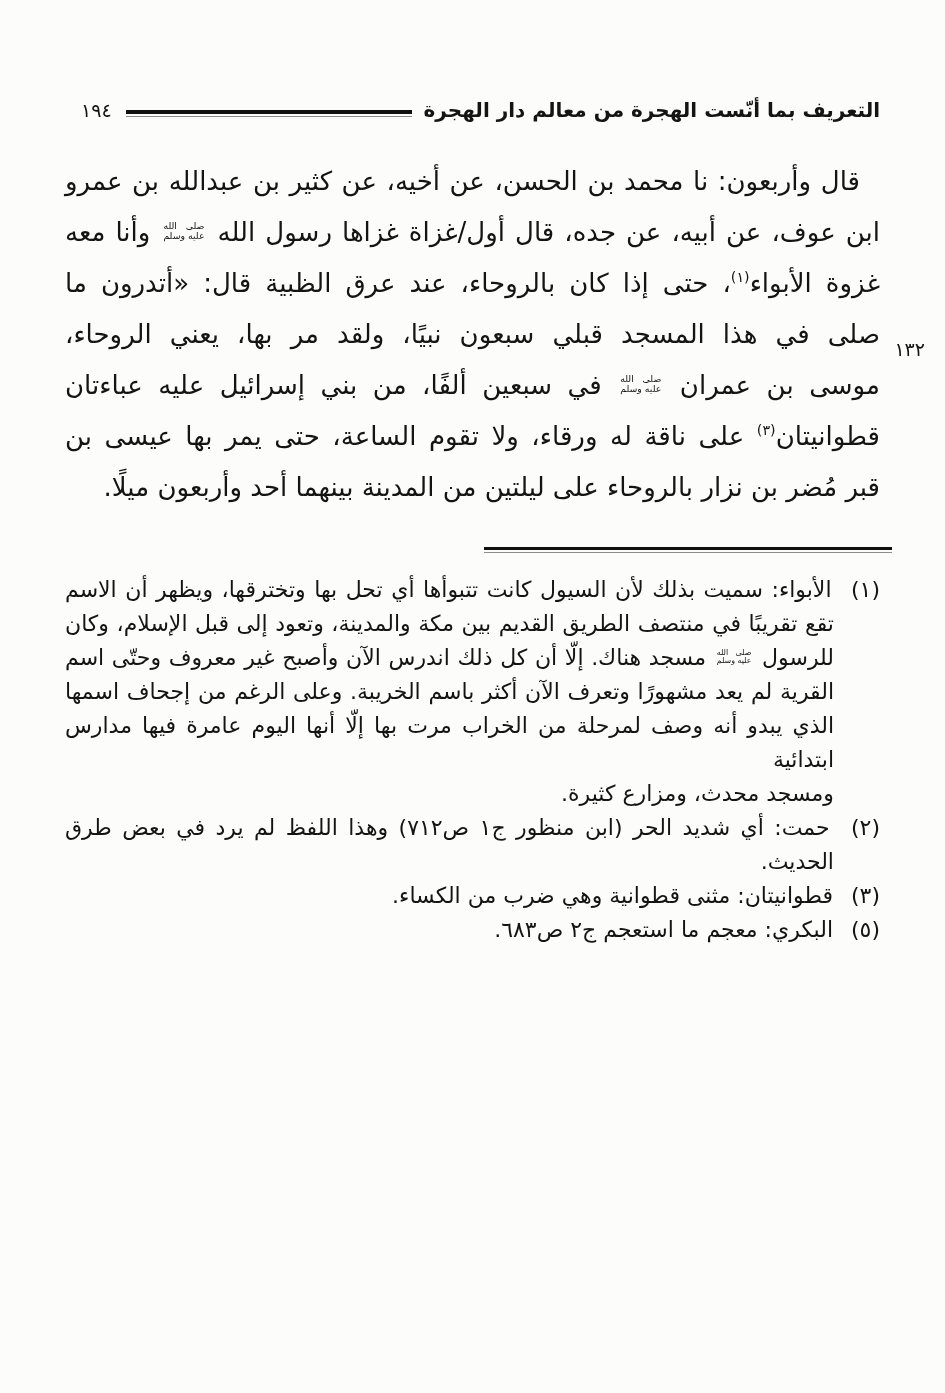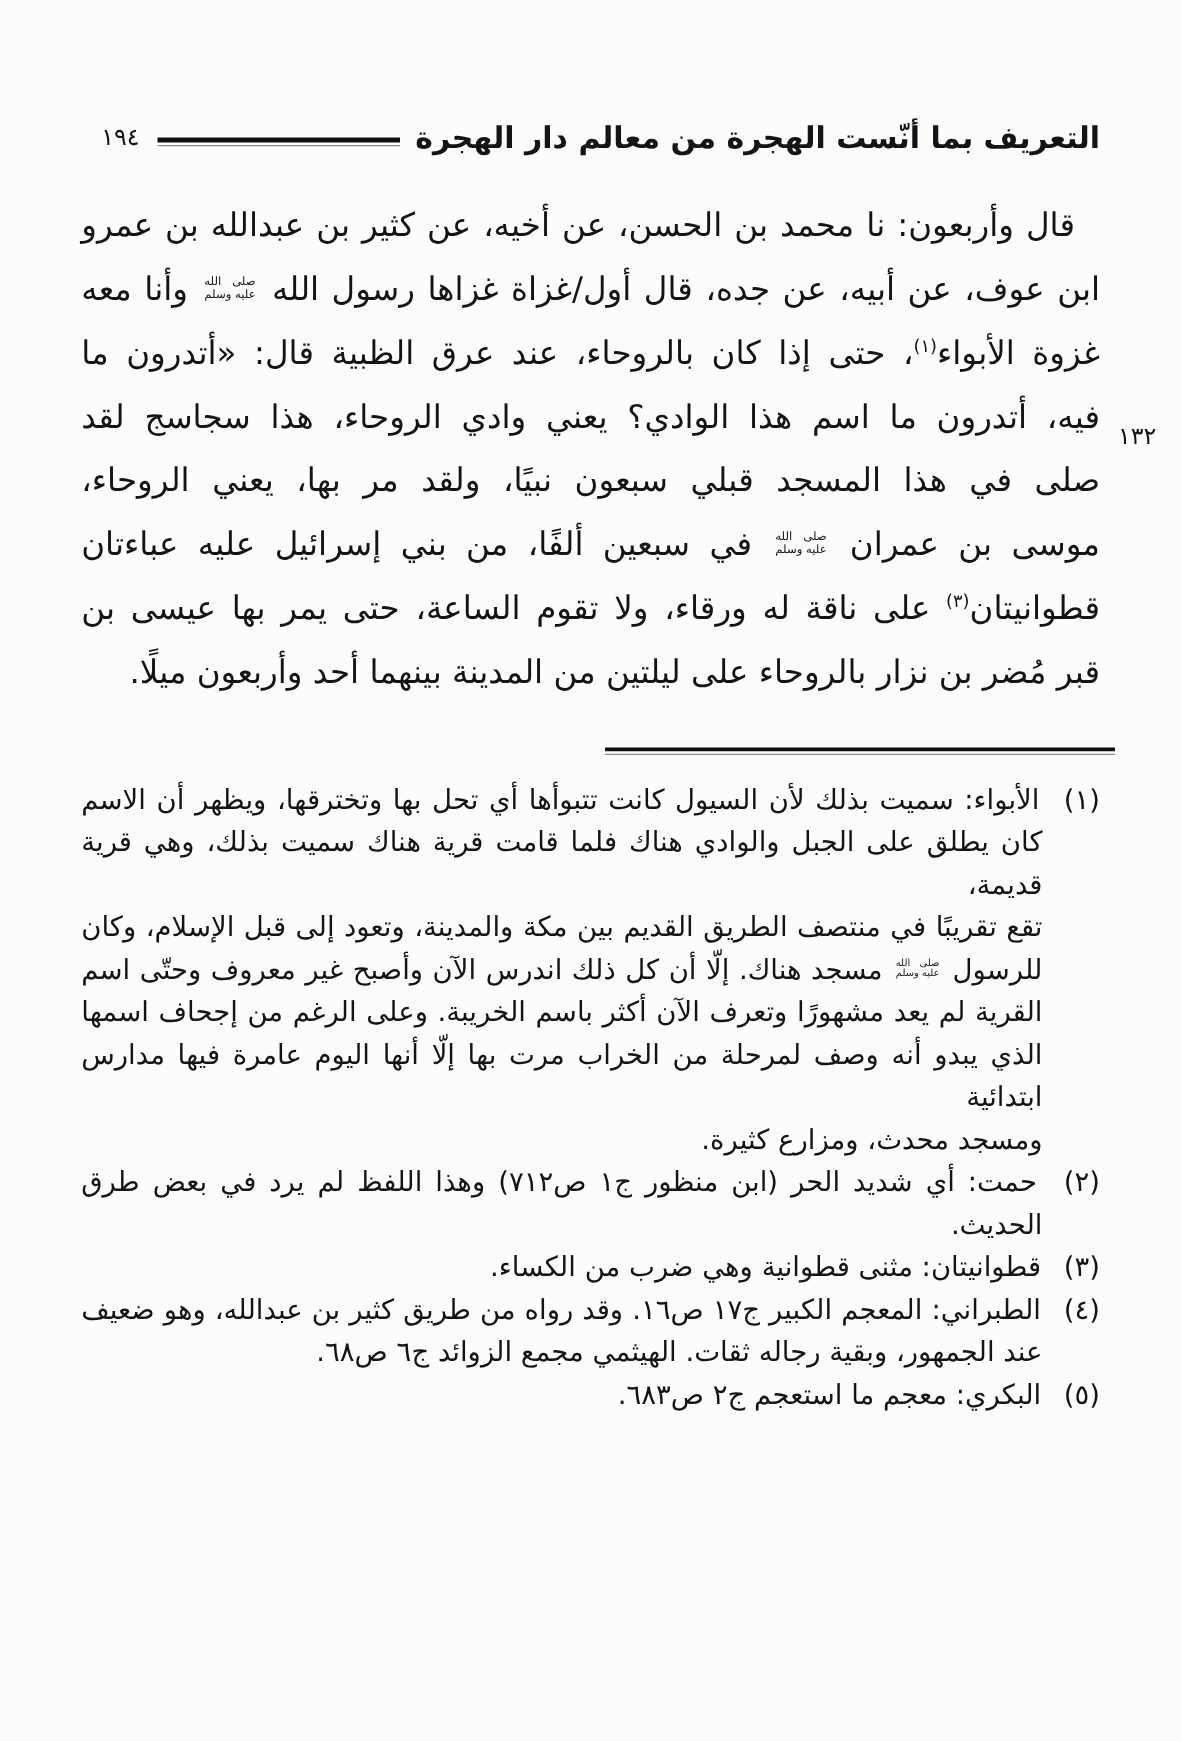--- a/index.html
+++ b/index.html
@@ -10,21 +10,21 @@
     direction:rtl;
     font-family:"DejaVu Sans",sans-serif;
     box-sizing:border-box;
     padding:92px 65px 0 65px;
     position:relative;
     overflow:hidden;
     margin:0 auto;
   }
   
   .header{display:flex;align-items:center;height:36px;padding-left:16px;}
-  .header-title{font-size:24px;font-weight:bold;white-space:nowrap;letter-spacing:0;}
+  .header-title{font-size:20px;font-weight:bold;white-space:nowrap;letter-spacing:0;}
   .header-rule{flex:1;height:2px;border-top:4px solid #101010;border-bottom:1px solid #8a8a8a;margin:6px 12px 0 14px;}
   .header-pagenum{font-size:19px;font-weight:normal;white-space:nowrap;}
   
   .body{margin-top:20px;font-size:26px;line-height:51px;}
   .line{text-align:justify;text-align-last:justify;}
   .line.last{text-align-last:auto;}
   .para.indent{margin-top:28px;}
   .para.indent .line:first-child{text-indent:20px;}
   sup.fnref{font-size:.55em;line-height:0;vertical-align:super;}
   .saw{display:inline-block;font-size:.36em;line-height:1.05;vertical-align:.25em;margin:0 3px;}
@@ -51,49 +51,43 @@
 
   <div class="margin-note">١٣٢</div>
 
   <div class="body" id="body-text">
       <div class="para">
       </div>
       <div class="para indent">
         <div class="line">قال وأربعون: نا محمد بن الحسن، عن أخيه، عن كثير بن عبدالله بن عمرو</div>
         <div class="line">ابن عوف، عن أبيه، عن جده، قال أول/غزاة غزاها رسول الله <span class="saw">صلى الله<br>عليه وسلم</span> وأنا معه</div>
         <div class="line">غزوة الأبواء<sup class="fnref">(١)</sup>، حتى إذا كان بالروحاء، عند عرق الظبية قال: «أتدرون ما</div>
-        <div class="line">فيه، أتدرون ما اسم هذا الوادي؟ يعني وادي الروحاء، هذا سجاسج لقد</div>
         <div class="line">صلى في هذا المسجد قبلي سبعون نبيًا، ولقد مر بها، يعني الروحاء،</div>
         <div class="line">موسى بن عمران <span class="saw">صلى الله<br>عليه وسلم</span> في سبعين ألفًا، من بني إسرائيل عليه عباءتان</div>
         <div class="line">قطوانيتان<sup class="fnref">(٣)</sup> على ناقة له ورقاء، ولا تقوم الساعة، حتى يمر بها عيسى بن</div>
         <div class="line last">قبر مُضر بن نزار بالروحاء على ليلتين من المدينة بينهما أحد وأربعون ميلًا.</div>
       </div>
     </div>
 
   <div class="fn-rule"></div>
 
   <div class="footnotes" id="footnotes">
       <div class="footnote">
         <div class="fn-line first"><span class="fn-num">(١)</span> الأبواء: سميت بذلك لأن السيول كانت تتبوأها أي تحل بها وتخترقها، ويظهر أن الاسم</div>
-        <div class="fn-line cont">كان يطلق على الجبل والوادي هناك فلما قامت قرية هناك سميت بذلك، وهي قرية قديمة،</div>
         <div class="fn-line cont">تقع تقريبًا في منتصف الطريق القديم بين مكة والمدينة، وتعود إلى قبل الإسلام، وكان</div>
         <div class="fn-line cont">للرسول <span class="saw">صلى الله<br>عليه وسلم</span> مسجد هناك. إلّا أن كل ذلك اندرس الآن وأصبح غير معروف وحتّى اسم</div>
         <div class="fn-line cont">القرية لم يعد مشهورًا وتعرف الآن أكثر باسم الخريبة. وعلى الرغم من إجحاف اسمها</div>
         <div class="fn-line cont">الذي يبدو أنه وصف لمرحلة من الخراب مرت بها إلّا أنها اليوم عامرة فيها مدارس ابتدائية</div>
         <div class="fn-line cont last">ومسجد محدث، ومزارع كثيرة.</div>
       </div>
       <div class="footnote">
         <div class="fn-line first"><span class="fn-num">(٢)</span> حمت: أي شديد الحر (ابن منظور ج١ ص٧١٢) وهذا اللفظ لم يرد في بعض طرق</div>
         <div class="fn-line cont last">الحديث.</div>
       </div>
       <div class="footnote">
         <div class="fn-line first last"><span class="fn-num">(٣)</span> قطوانيتان: مثنى قطوانية وهي ضرب من الكساء.</div>
       </div>
       <div class="footnote">
-        <div class="fn-line first"><span class="fn-num">(٤)</span> الطبراني: المعجم الكبير ج١٧ ص١٦. وقد رواه من طريق كثير بن عبدالله، وهو ضعيف</div>
-        <div class="fn-line cont last">عند الجمهور، وبقية رجاله ثقات. الهيثمي مجمع الزوائد ج٦ ص٦٨.</div>
-      </div>
-      <div class="footnote">
         <div class="fn-line first last"><span class="fn-num">(٥)</span> البكري: معجم ما استعجم ج٢ ص٦٨٣.</div>
       </div>
     </div>
 
 </div>
 
 </body></html>

